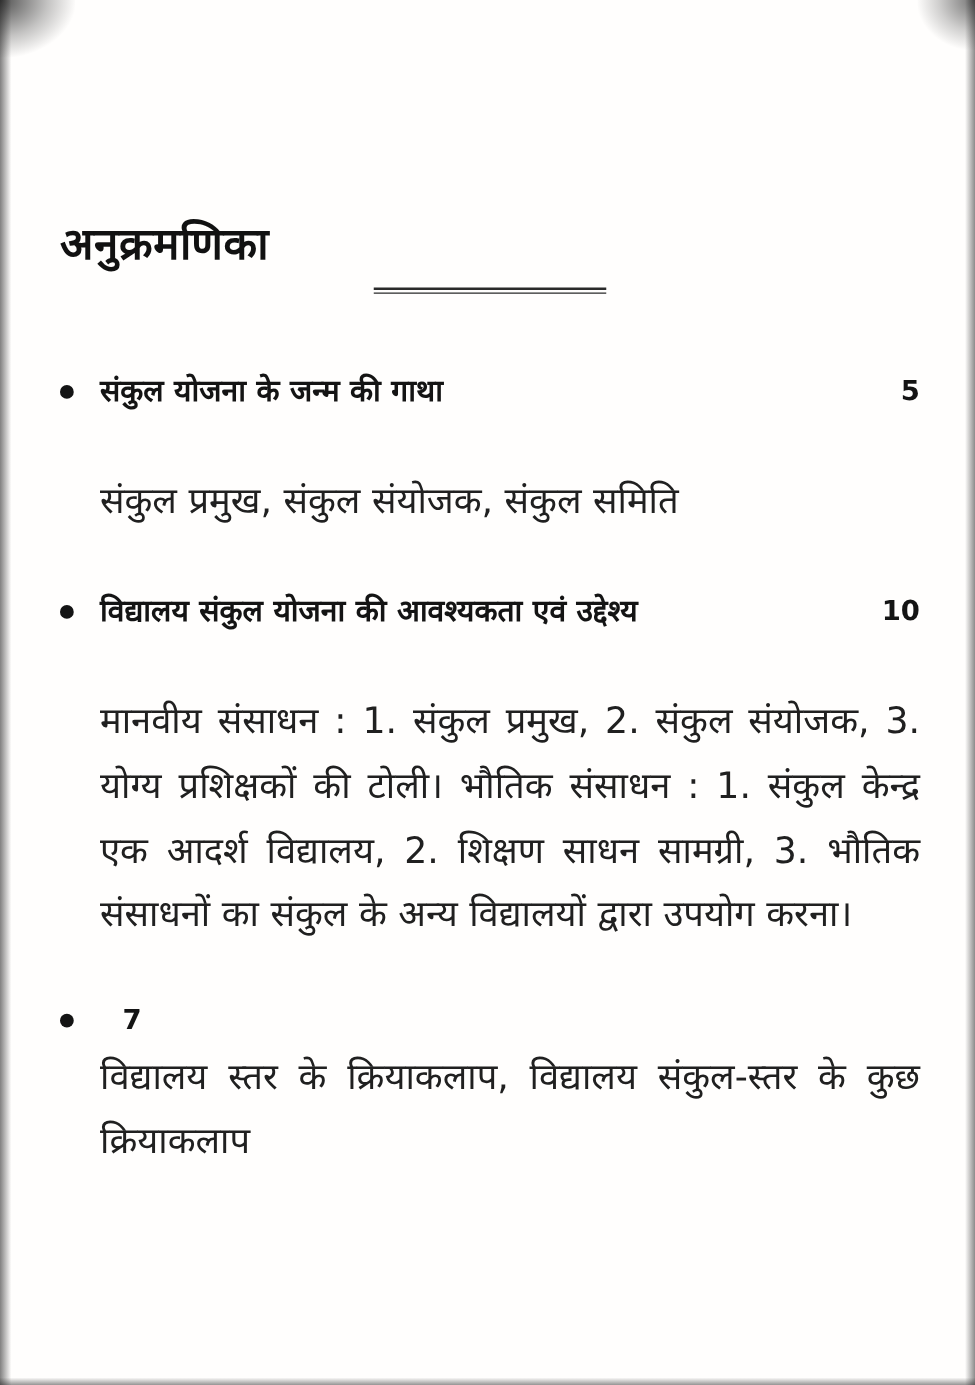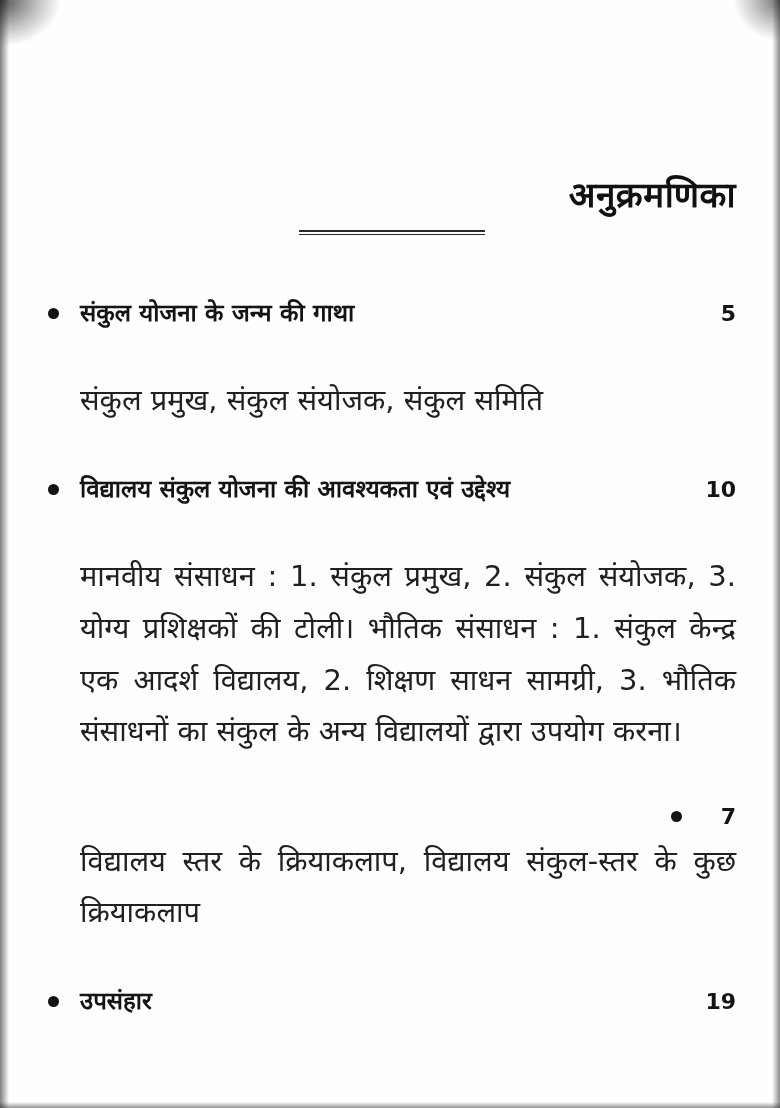--- a/index.html
+++ b/index.html
@@ -44,21 +44,21 @@
     background: radial-gradient(ellipse at 0% 0%, rgba(20,20,20,0.75) 0%, rgba(20,20,20,0.25) 45%, rgba(20,20,20,0) 72%);
     pointer-events: none;
   }
   .corner-tr {
     position: absolute; right: 0; top: 0; width: 46px; height: 40px;
     background: radial-gradient(ellipse at 100% 0%, rgba(20,20,20,0.6) 0%, rgba(20,20,20,0.2) 45%, rgba(20,20,20,0) 72%);
     pointer-events: none;
   }
 
   .title-block {
-    text-align: right;
+    text-align: left;
     margin-bottom: 62px;
   }
   .page-title {
     font-size: 35px;
     font-weight: 700;
     letter-spacing: 0.5px;
     color: #111;
     display: inline-block;
   }
   .title-underline {
@@ -71,21 +71,20 @@
   }
 
   .toc-list { }
   .entry {
     margin-bottom: 46px;
   }
   .entry:last-child { margin-bottom: 0; }
   .entry-row {
     display: flex;
     align-items: center;
-    justify-content: flex-end;
   }
   .bullet {
     width: 11px;
     height: 11px;
     border-radius: 50%;
     background: #141414;
     flex: none;
     margin-right: 21px;
   }
   .entry-title {
@@ -157,23 +156,15 @@
     </div>
 
     <div class="entry">
       <div class="entry-row">
         <span class="bullet"></span>
         <span class="entry-page">7</span>
       </div>
       <div class="entry-sub">विद्यालय स्तर के क्रियाकलाप, विद्यालय संकुल-स्तर के कुछ क्रियाकलाप</div>
     </div>
 
-    <div class="entry">
-      <div class="entry-row">
-        <span class="bullet"></span>
-        <span class="entry-title">उपसंहार</span>
-        <span class="entry-page">19</span>
-      </div>
-
-    </div>
 
   </div>
 </div>
 
 </body></html>

